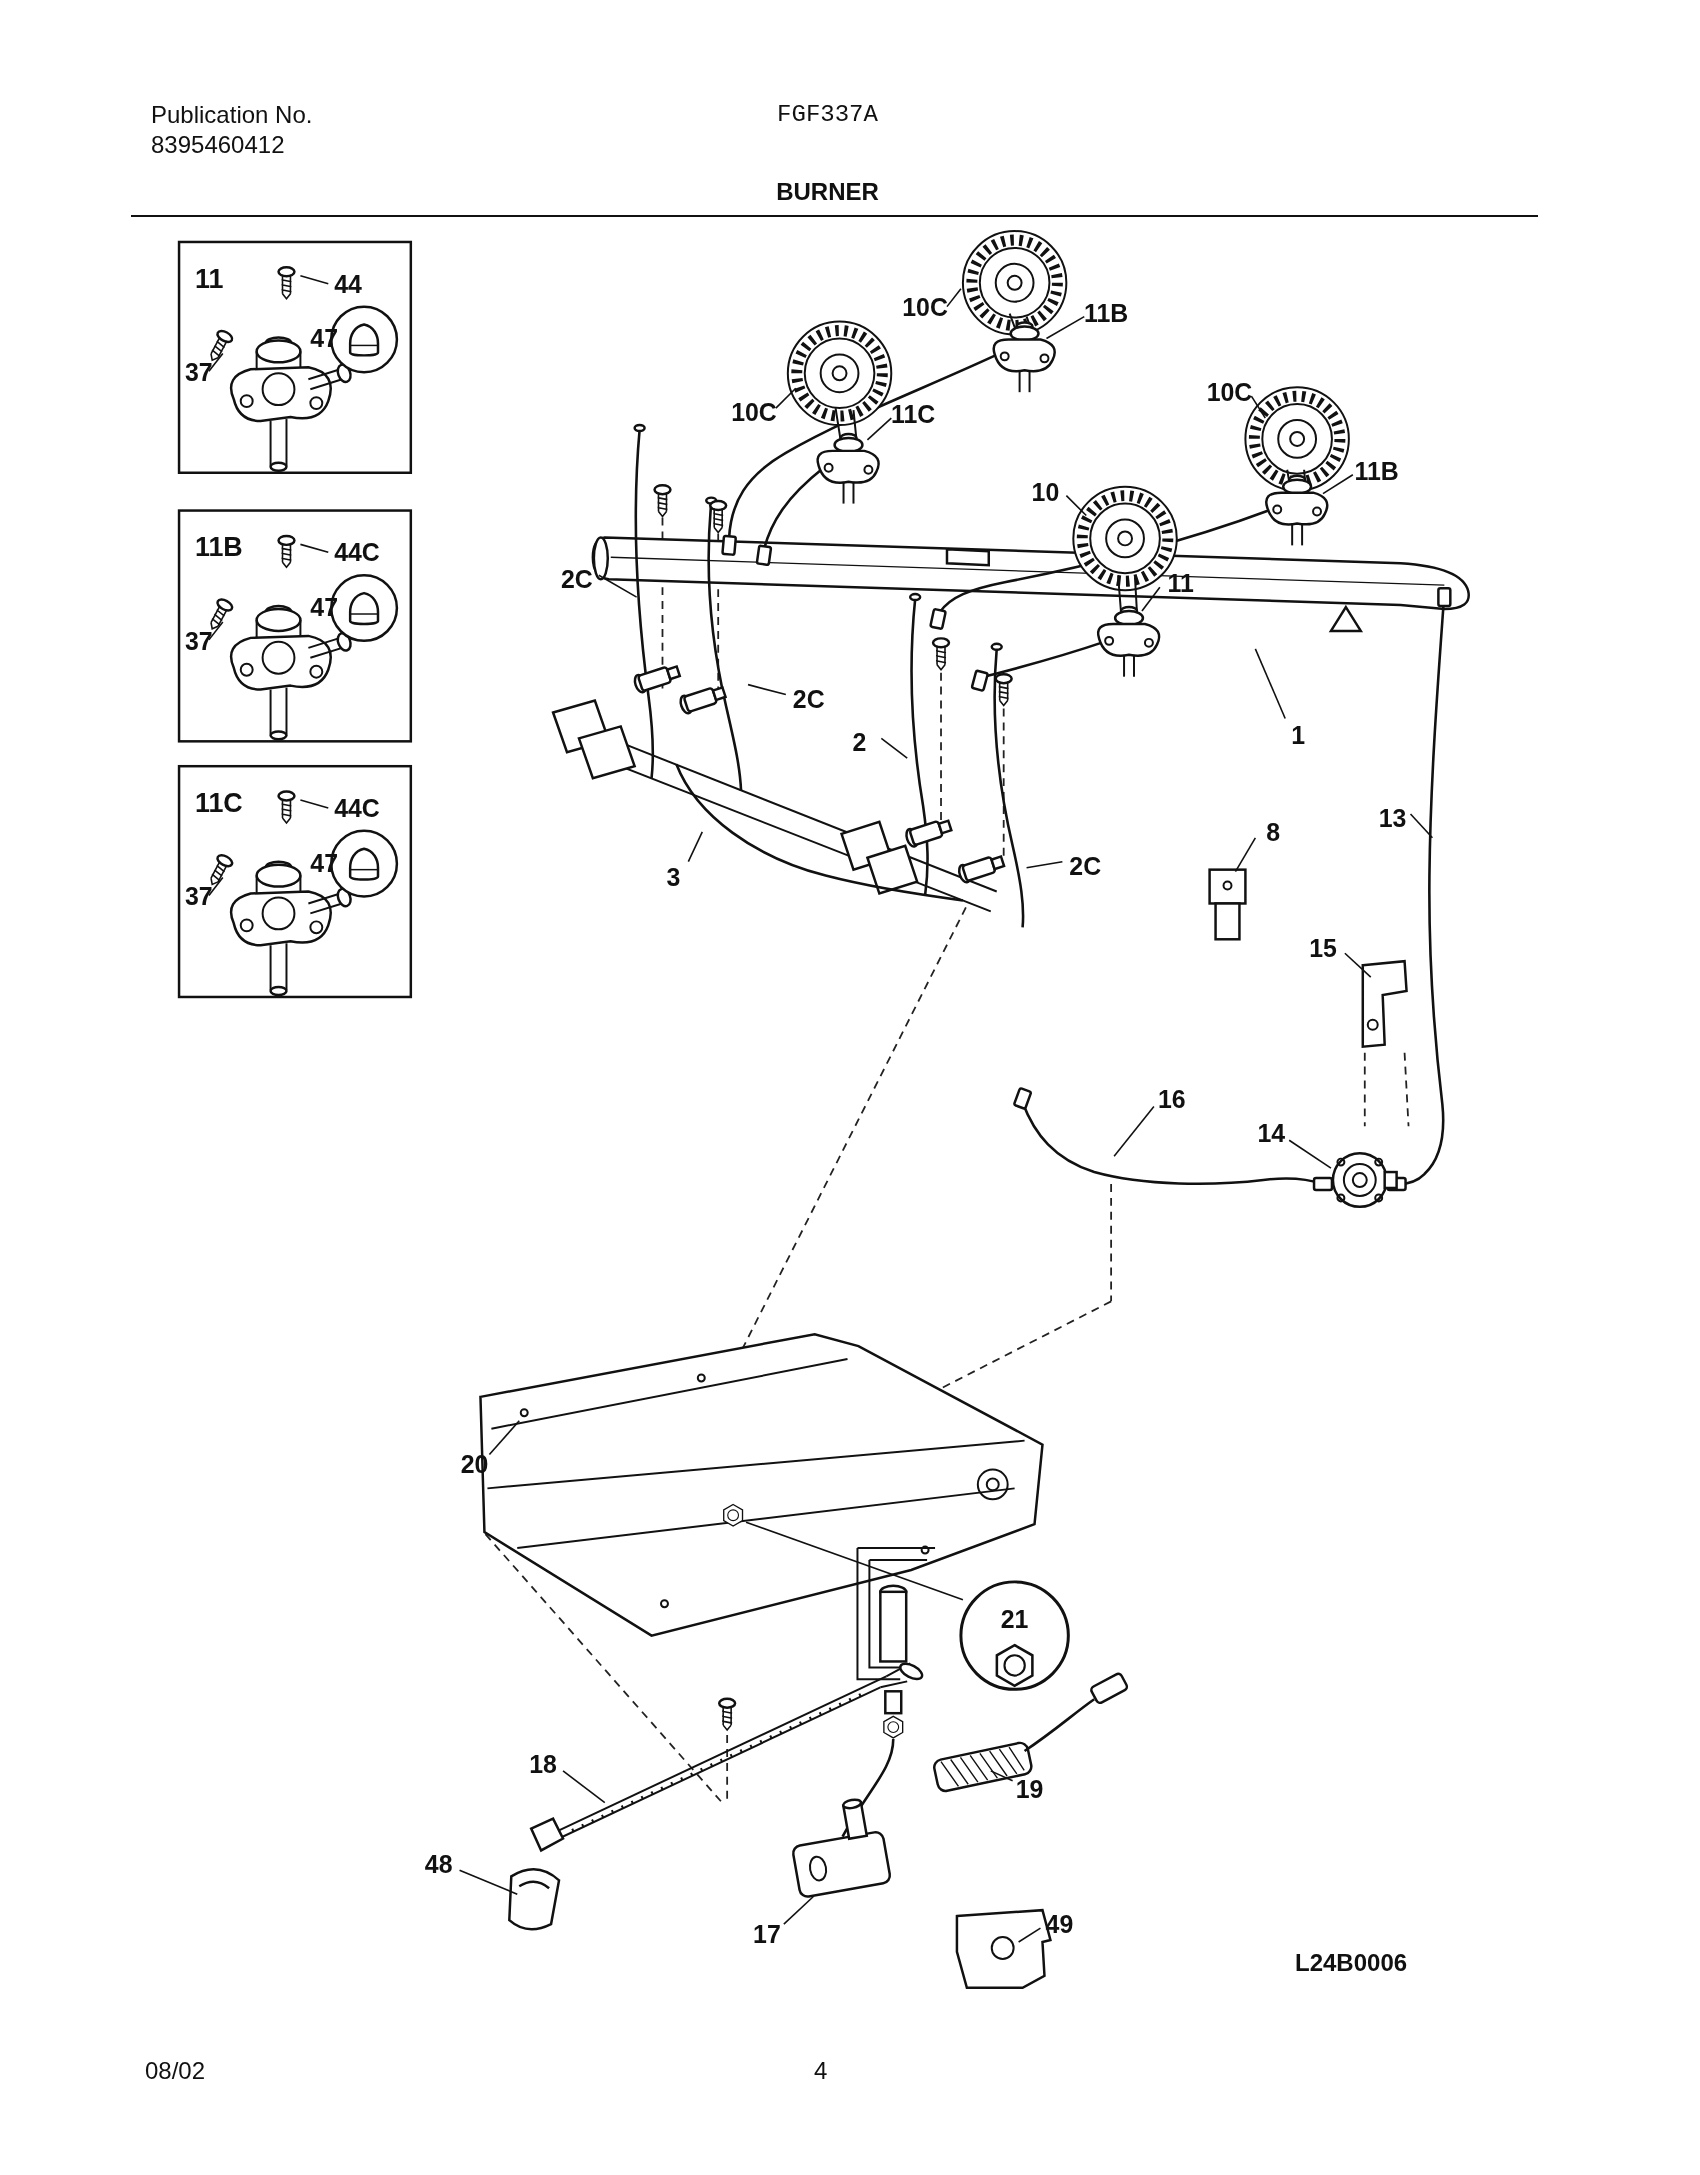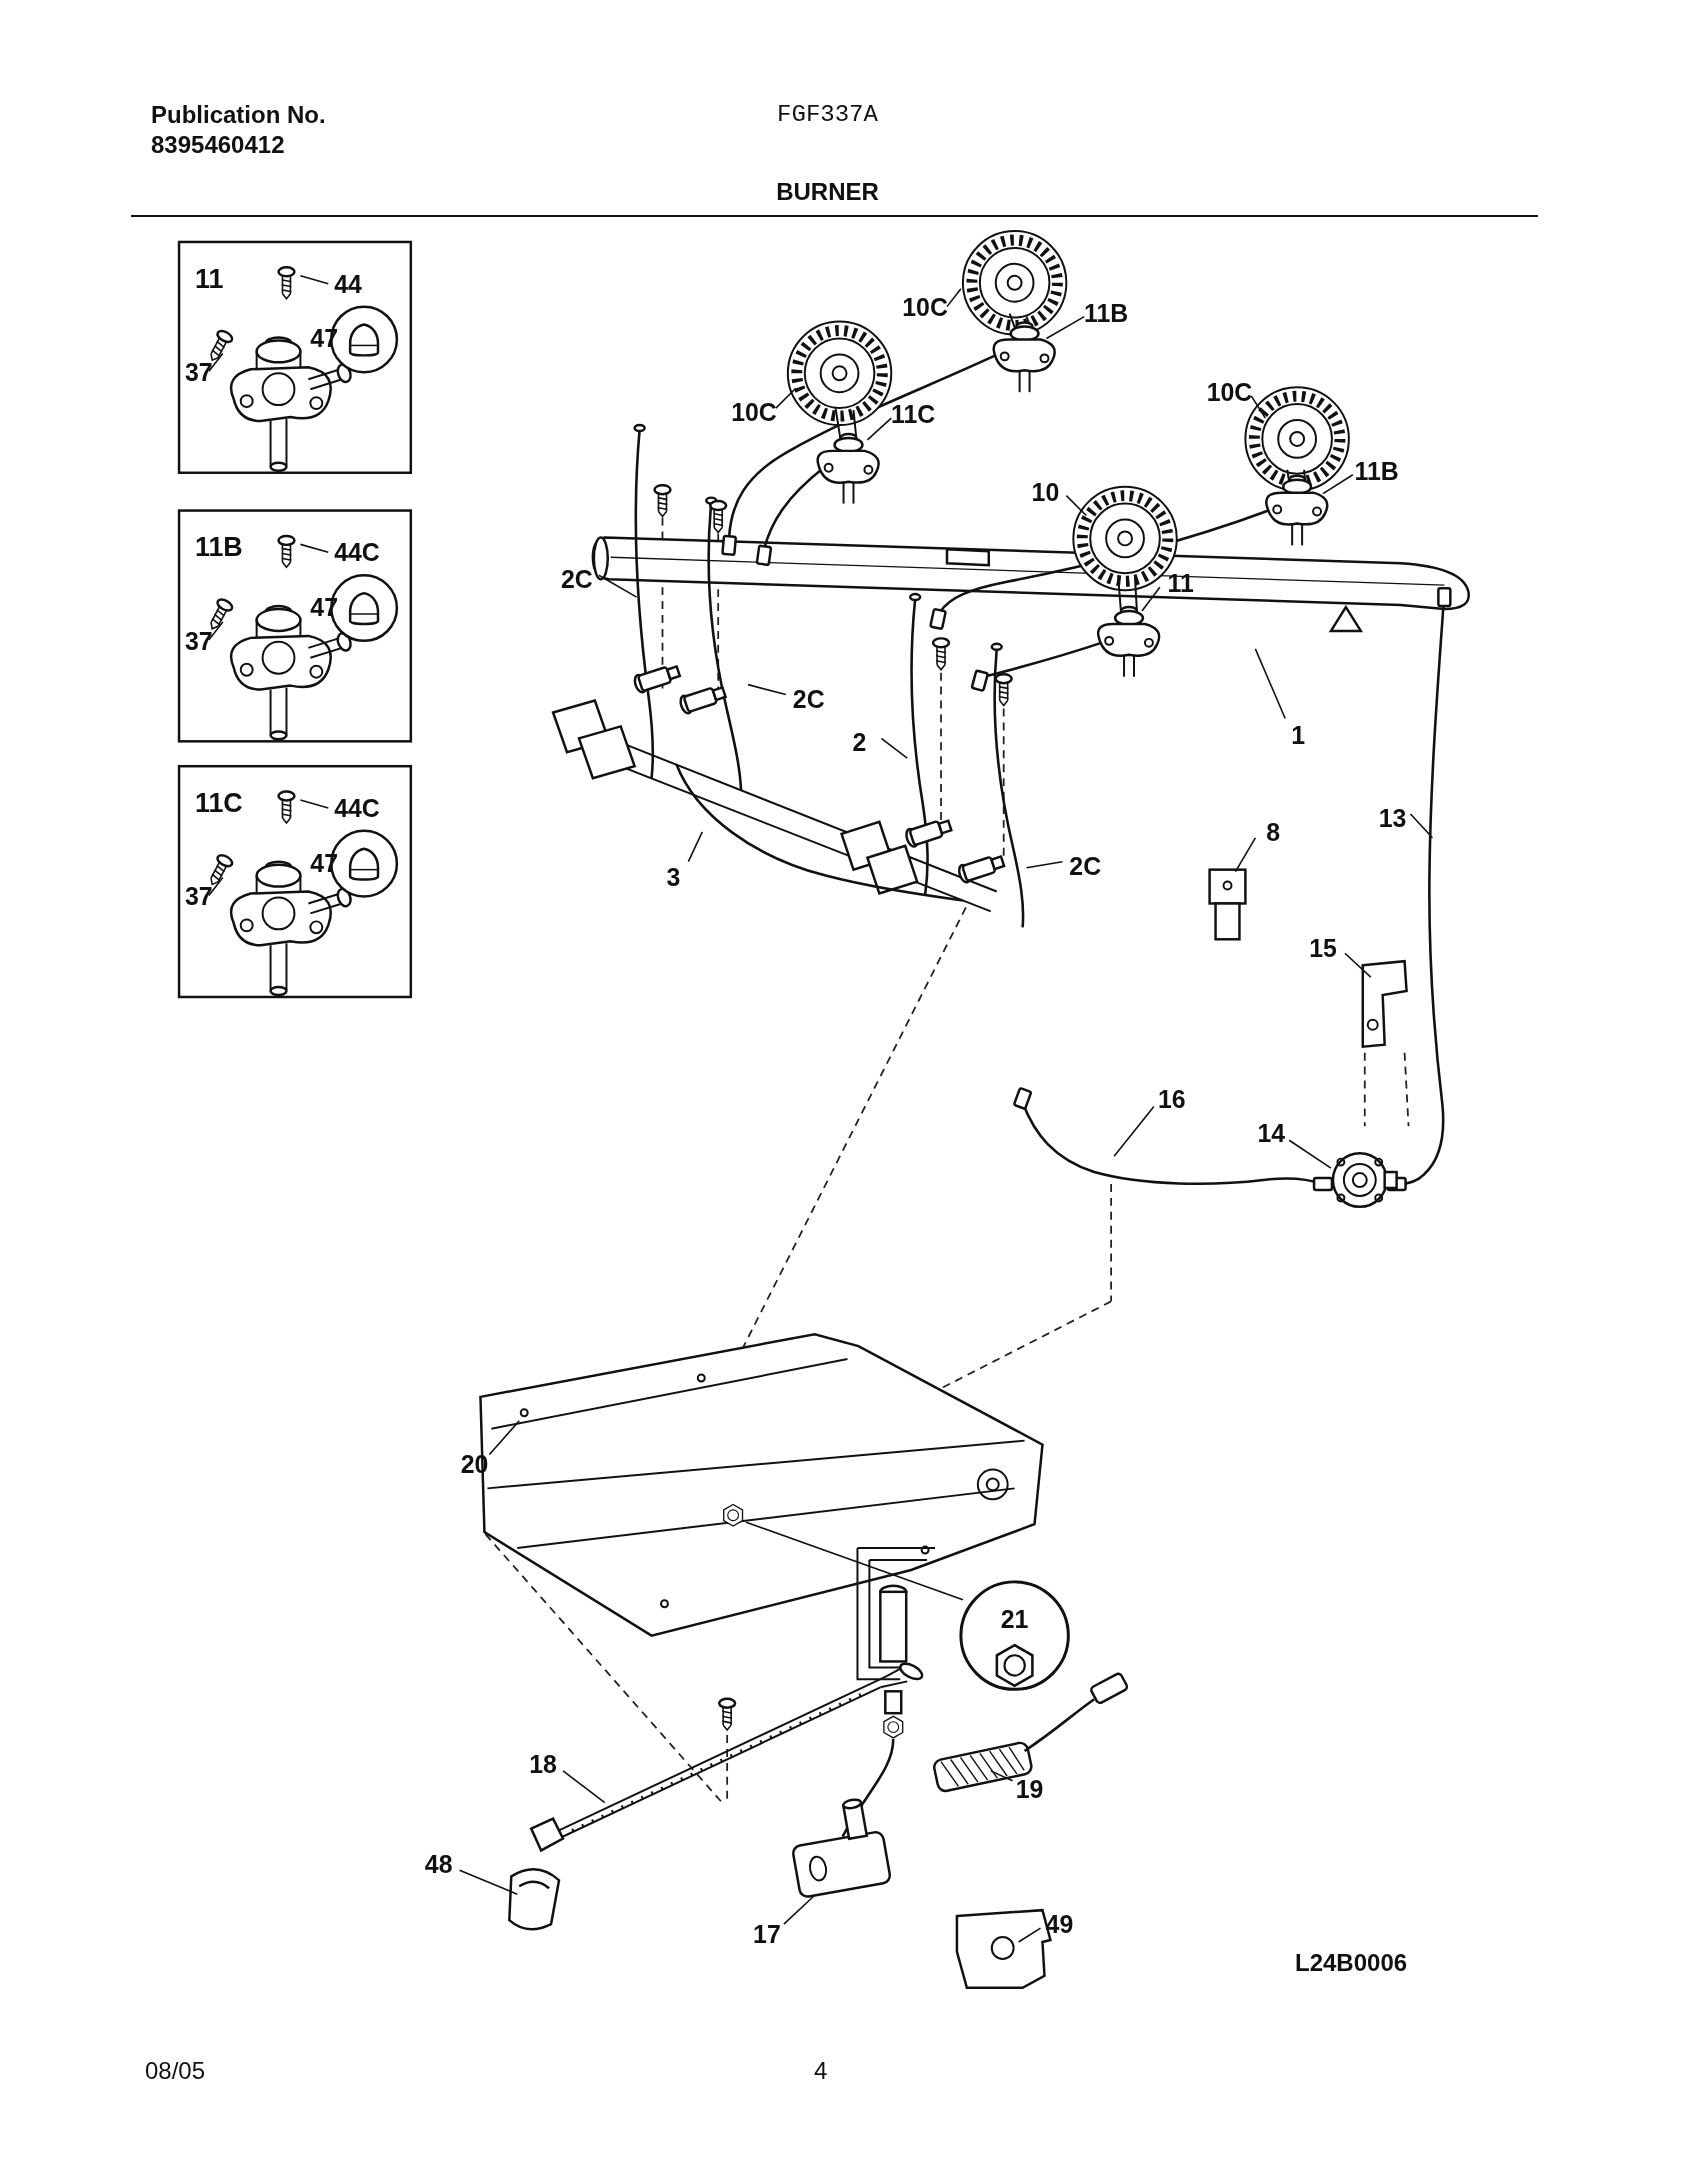--- a/index.html
+++ b/index.html
@@ -18,21 +18,21 @@
   .outline{fill:#fff;stroke:#111;stroke-width:2.5;}
   .thin{fill:none;stroke:#111;stroke-width:2;}
   .tube{fill:none;stroke:#111;stroke-width:2.6;}
   .dash{fill:none;stroke:#222;stroke-width:1.8;stroke-dasharray:8 6;}
 </style>
 </head>
 <body>
 
 <div class="page">
 
-  <div class="abs h-text" style="left:151px;top:100px;font-weight:bold;">
+  <div class="abs h-text" style="left:151px;top:100px;">
     <div>Publication No.</div>
     <div>8395460412</div>
   </div>
   <div class="abs h-text center" style="left:728px;top:100px;width:199px;font-family:Liberation Mono, monospace;">FGF337A</div>
   <div class="abs h-text bold center" style="left:728px;top:177px;width:199px;">BURNER</div>
   <div class="rule"></div>
 
   <svg width="1700" height="2175" viewBox="0 0 1709 2186">
     <defs>
       <g id="burner-head">
@@ -365,18 +365,18 @@
       <use href="#screw-v" transform="translate(226,865) rotate(28)"></use>
       <line x1="210" y1="900" x2="224" y2="882" class="ln"></line>
       <text class="callout" x="186" y="910">37</text>
       <use href="#valve-detail" transform="translate(280,910)"></use>
       <circle cx="366" cy="868" r="33" fill="#fff" stroke="#111" stroke-width="2.5"></circle>
       <use href="#orifice-hood" transform="translate(366,870)"></use>
       <text class="callout" x="312" y="876">47</text>
     </g>
   </svg>
 
-  <div class="abs h-text" style="left:145px;top:2056px;">08/05</div>
+  <div class="abs h-text" style="left:145px;top:2056px;">08/02</div>
   <div class="abs h-text" style="left:814px;top:2056px;">4</div>
   <div class="abs h-text bold" style="left:1295px;top:1948px;">L24B0006</div>
 
 </div>
 
 
 </body></html>

